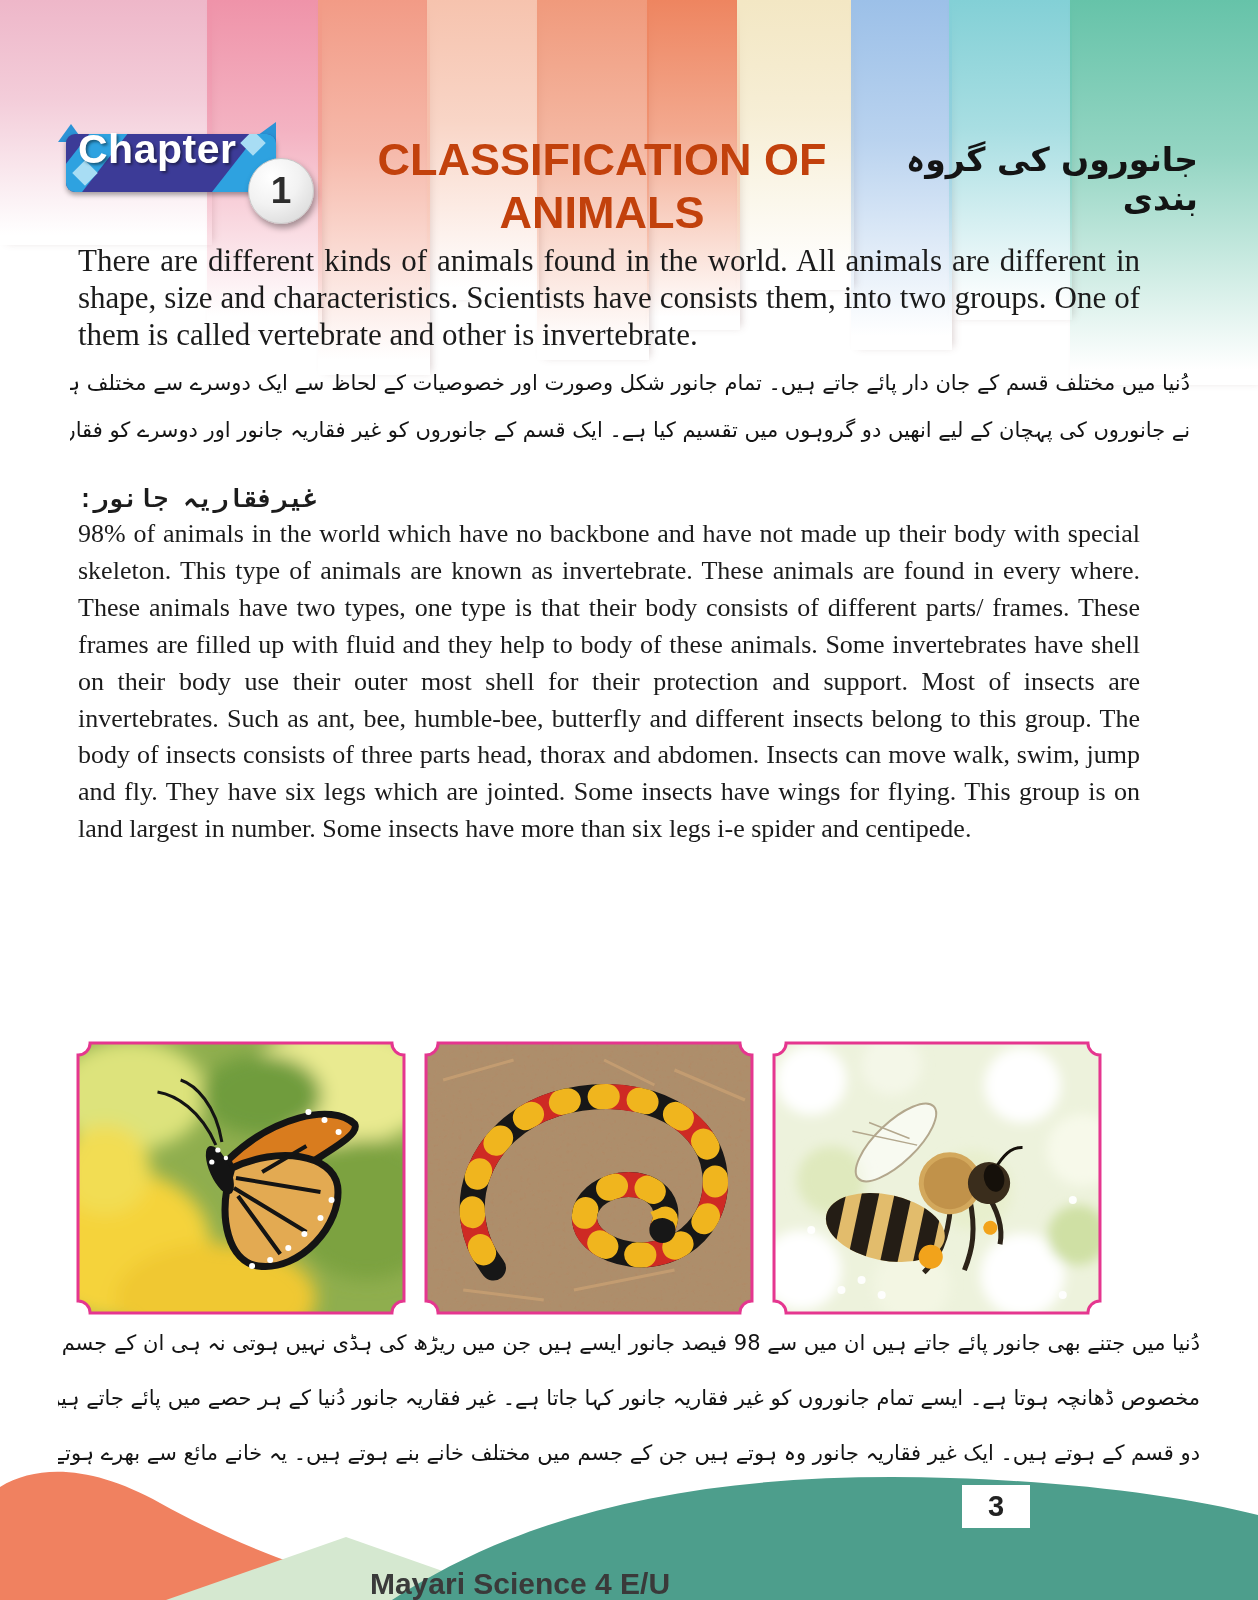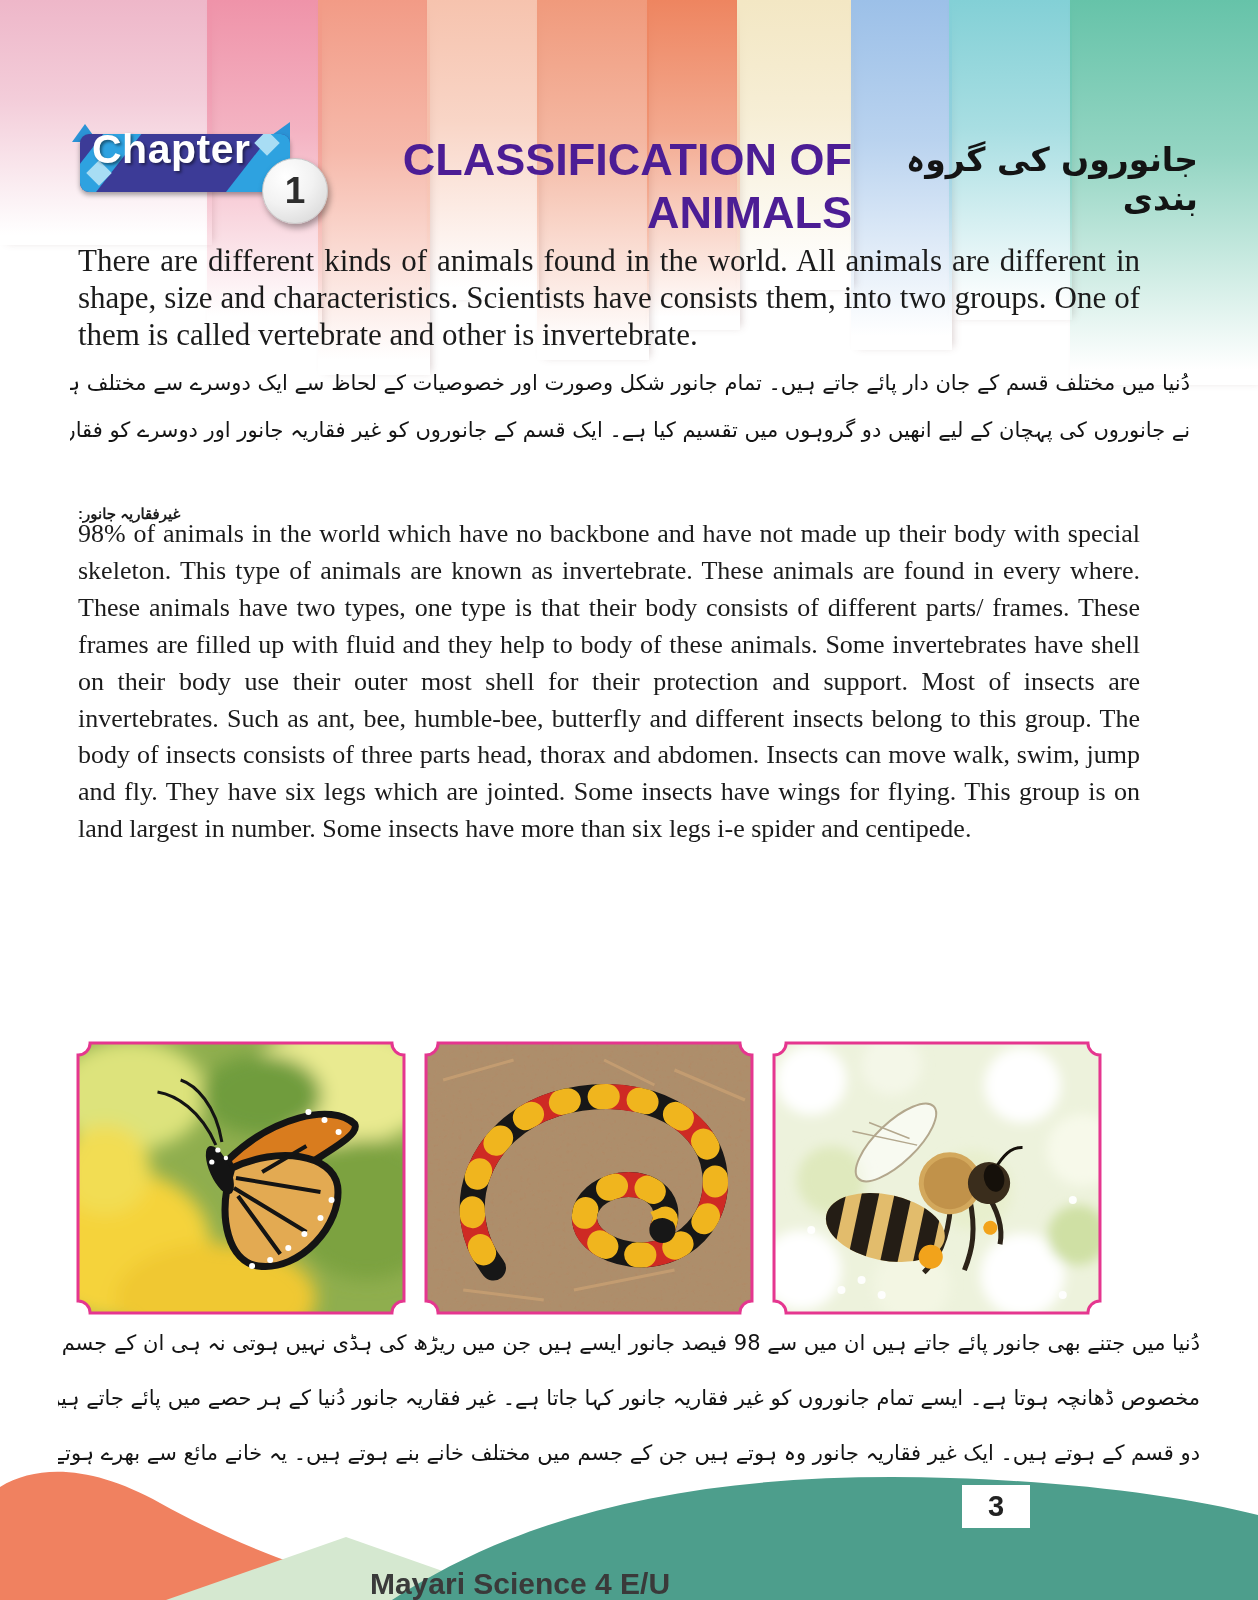--- a/index.html
+++ b/index.html
@@ -2,50 +2,50 @@
 <html><head>
 <meta charset="utf-8">
 <style>
   html,body{margin:0;padding:0;background:#888;}
   .page{position:relative;width:1258px;height:1600px;margin:0 auto;background:#ffffff;overflow:hidden;
         font-family:"Liberation Serif",serif;color:#1b1b1b;}
   
   .strips{position:absolute;top:0;left:0;width:100%;height:420px;pointer-events:none;}
   .strip{position:absolute;top:0;box-shadow:4px 0 8px -3px rgba(120,80,80,.28);}
   
-  .badge{position:absolute;left:68px;top:120px;width:270px;height:105px;}
+  .badge{position:absolute;left:54px;top:120px;width:270px;height:105px;}
   .flapL{position:absolute;left:4px;top:4px;width:0;height:0;border-left:13px solid transparent;border-right:13px solid transparent;border-bottom:18px solid #2b93d6;}
   .flapR{position:absolute;left:186px;top:2px;width:36px;height:26px;background:#2b93d6;clip-path:polygon(0 100%,100% 0,100% 100%);}
   .ribbon{position:absolute;left:12px;top:14px;width:210px;height:58px;background:#3c3b97;border-radius:9px;overflow:hidden;box-shadow:0 3px 5px rgba(0,0,0,.35);}
   .ribbon .st{position:absolute;top:-40px;width:30px;height:150px;background:#2ea2e0;transform:rotate(38deg);}
   .ribbon .st1{left:0px;}
   .ribbon .st2{left:168px;}
   .ribbon .dmd{position:absolute;width:18px;height:18px;background:#a8ddf4;transform:rotate(45deg);}
   .ribbon .d1{left:10px;top:30px;}
   .ribbon .d2{left:178px;top:0px;}
   .chapter-word{position:absolute;left:24px;top:6px;font-family:"Liberation Sans",sans-serif;font-weight:bold;
         font-size:41px;color:#ffffff;text-shadow:2px 2px 3px rgba(0,0,0,.45);letter-spacing:.5px;}
   .chapter-circle{position:absolute;left:194px;top:38px;width:64px;height:64px;border-radius:50%;
         background:radial-gradient(circle at 35% 28%,#ffffff 0%,#f2f2f2 45%,#d2d2d2 100%);
         border:1px solid #c8c8c8;box-shadow:2px 4px 6px rgba(0,0,0,.35);
         display:flex;align-items:center;justify-content:center;
         font-family:"Liberation Sans",sans-serif;font-weight:bold;font-size:37px;color:#2d2d2d;}
   
-  .title-en{position:absolute;left:352px;top:134px;width:500px;text-align:right;
-        font-family:"Liberation Sans",sans-serif;font-weight:bold;font-size:45px;line-height:1.17;color:#4c1d95;}
+  .title-en{position:absolute;left:352px;top:134px;width:500px;text-align:center;
+        font-family:"Liberation Sans",sans-serif;font-weight:bold;font-size:45px;line-height:1.17;color:#c2410c;}
   .title-ur{position:absolute;right:60px;top:140px;width:340px;text-align:right;direction:rtl;
         font-family:"DejaVu Sans",sans-serif;font-weight:bold;font-size:33px;color:#26262b;}
   
   .intro-en{position:absolute;left:78px;top:242px;width:1062px;font-size:31px;line-height:37px;text-align:justify;}
   .urdu{direction:rtl;font-family:"DejaVu Sans",sans-serif;color:#141414;}
   .intro-ur{position:absolute;left:70px;top:360px;width:1120px;font-size:21px;}
   .intro-ur .urdu-line{height:47px;line-height:47px;text-align:justify;text-align-last:justify;white-space:nowrap;overflow:hidden;}
   .sec-row{position:absolute;left:78px;top:484px;width:1112px;display:flex;justify-content:space-between;align-items:baseline;}
   .sec-en{font-family:"Liberation Sans",sans-serif;font-weight:bold;font-size:31px;letter-spacing:-.5px;color:#ec268f;}
-  .sec-ur{font-family:Liberation Sans, sans-serif;font-weight:bold;font-size:15px;direction:rtl;color:#1c1c1c;margin-top:21px;}
+  .sec-ur{font-family:Liberation Mono, monospace;font-weight:bold;font-size:25px;direction:rtl;color:#1c1c1c;}
   .body-en{position:absolute;left:78px;top:516px;width:1062px;font-size:26px;line-height:36.9px;text-align:justify;}
   
   .photos{position:absolute;left:75px;top:1040px;width:1028px;height:276px;display:flex;gap:16px;}
   .photo{flex:1;position:relative;}
   .photo svg{display:block;width:100%;height:100%;}
   
   .outro-ur{position:absolute;left:58px;top:1316px;width:1142px;font-size:21px;}
   .outro-ur .urdu-line{height:55px;line-height:55px;text-align:justify;text-align-last:justify;white-space:nowrap;overflow:hidden;}
   
   .waves{position:absolute;left:0;bottom:0;width:1258px;height:165px;z-index:1;}

